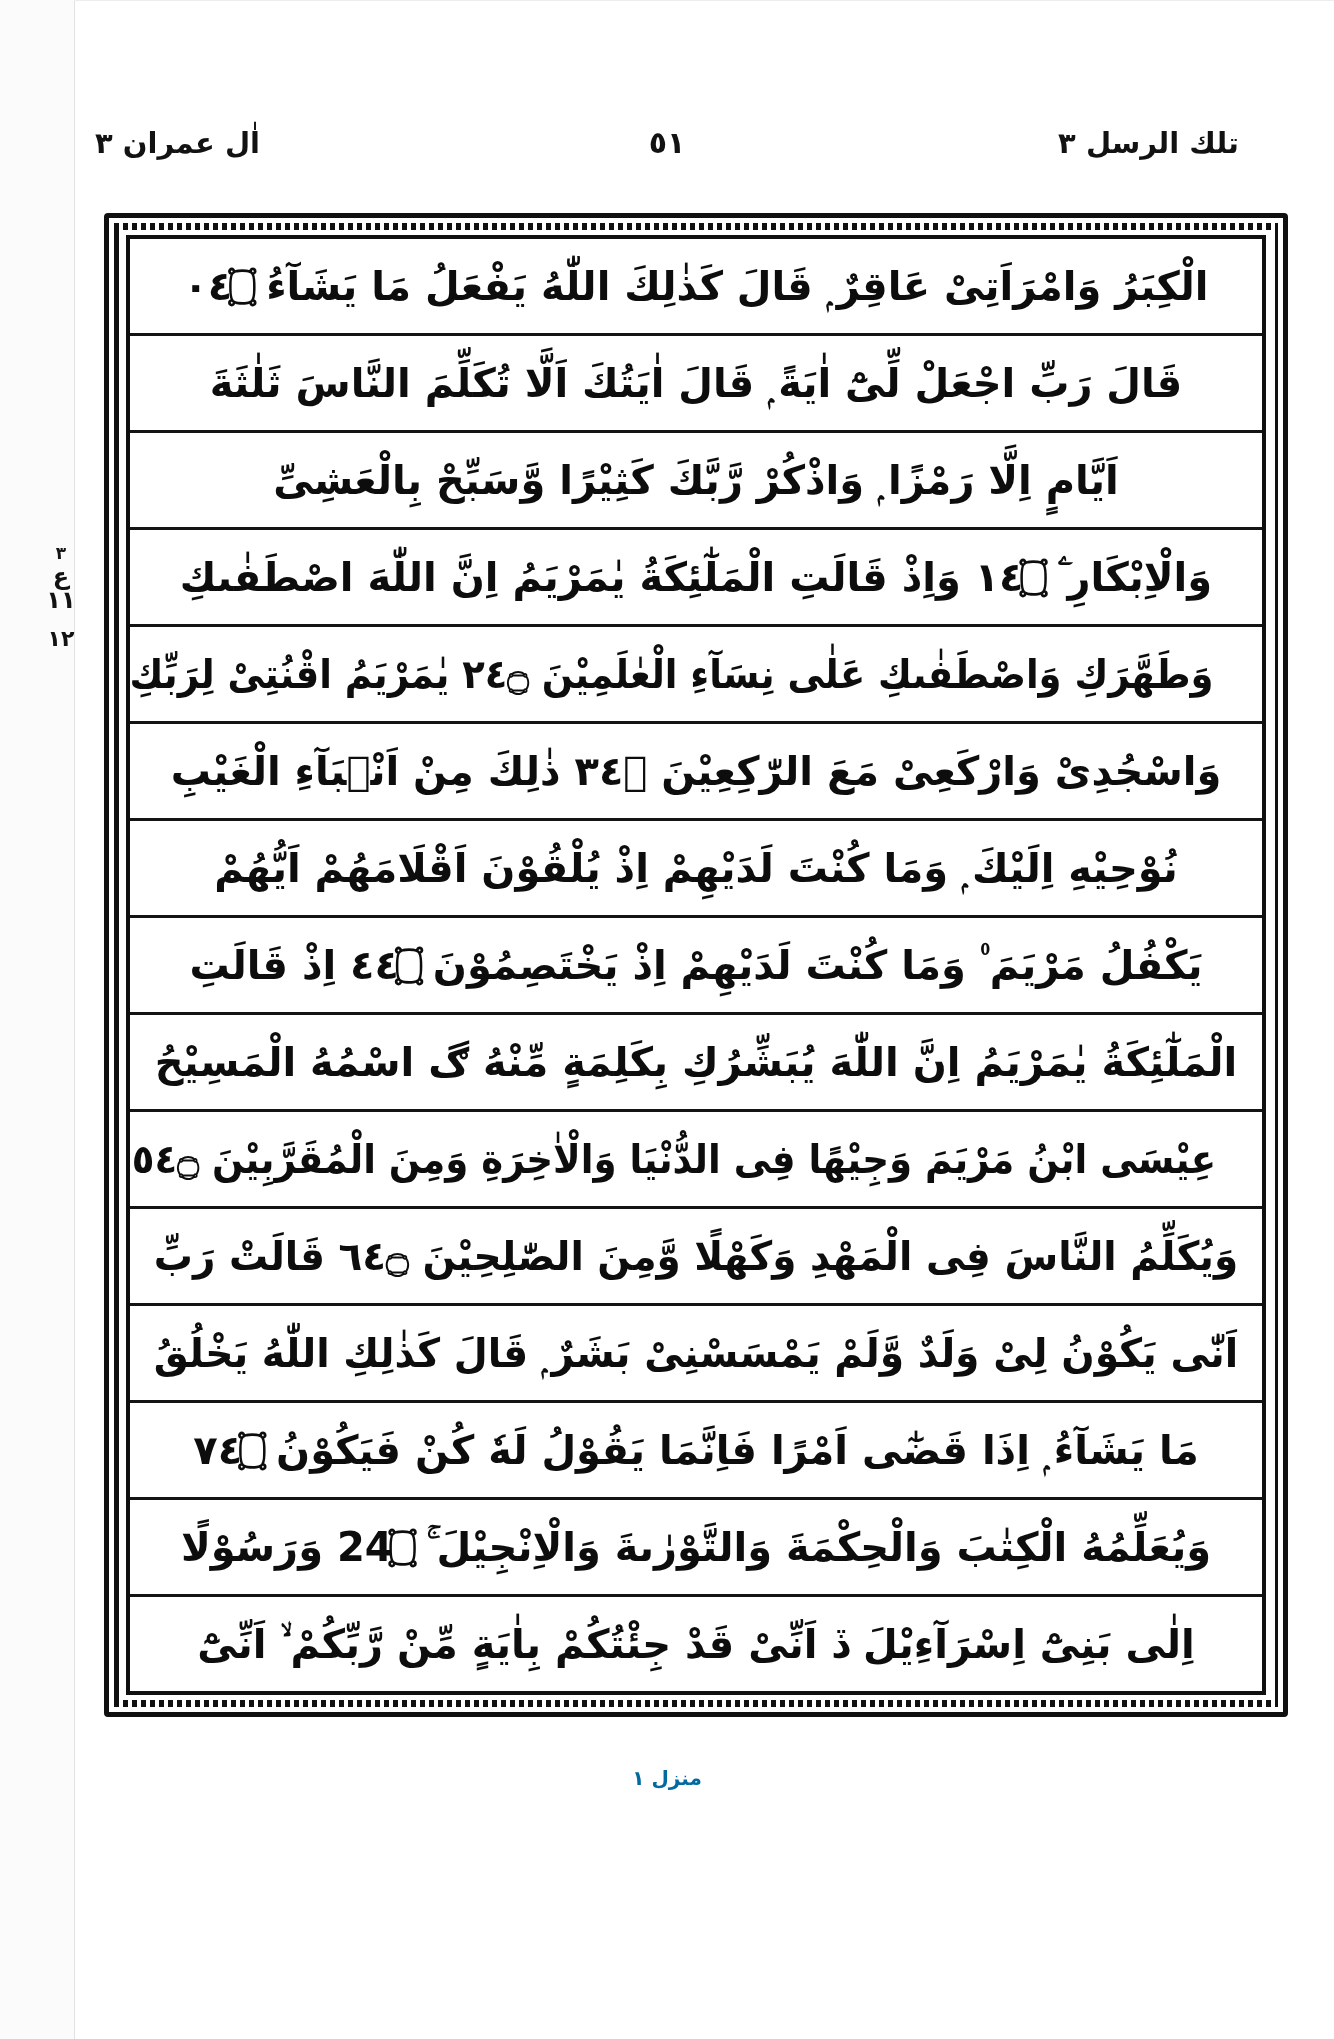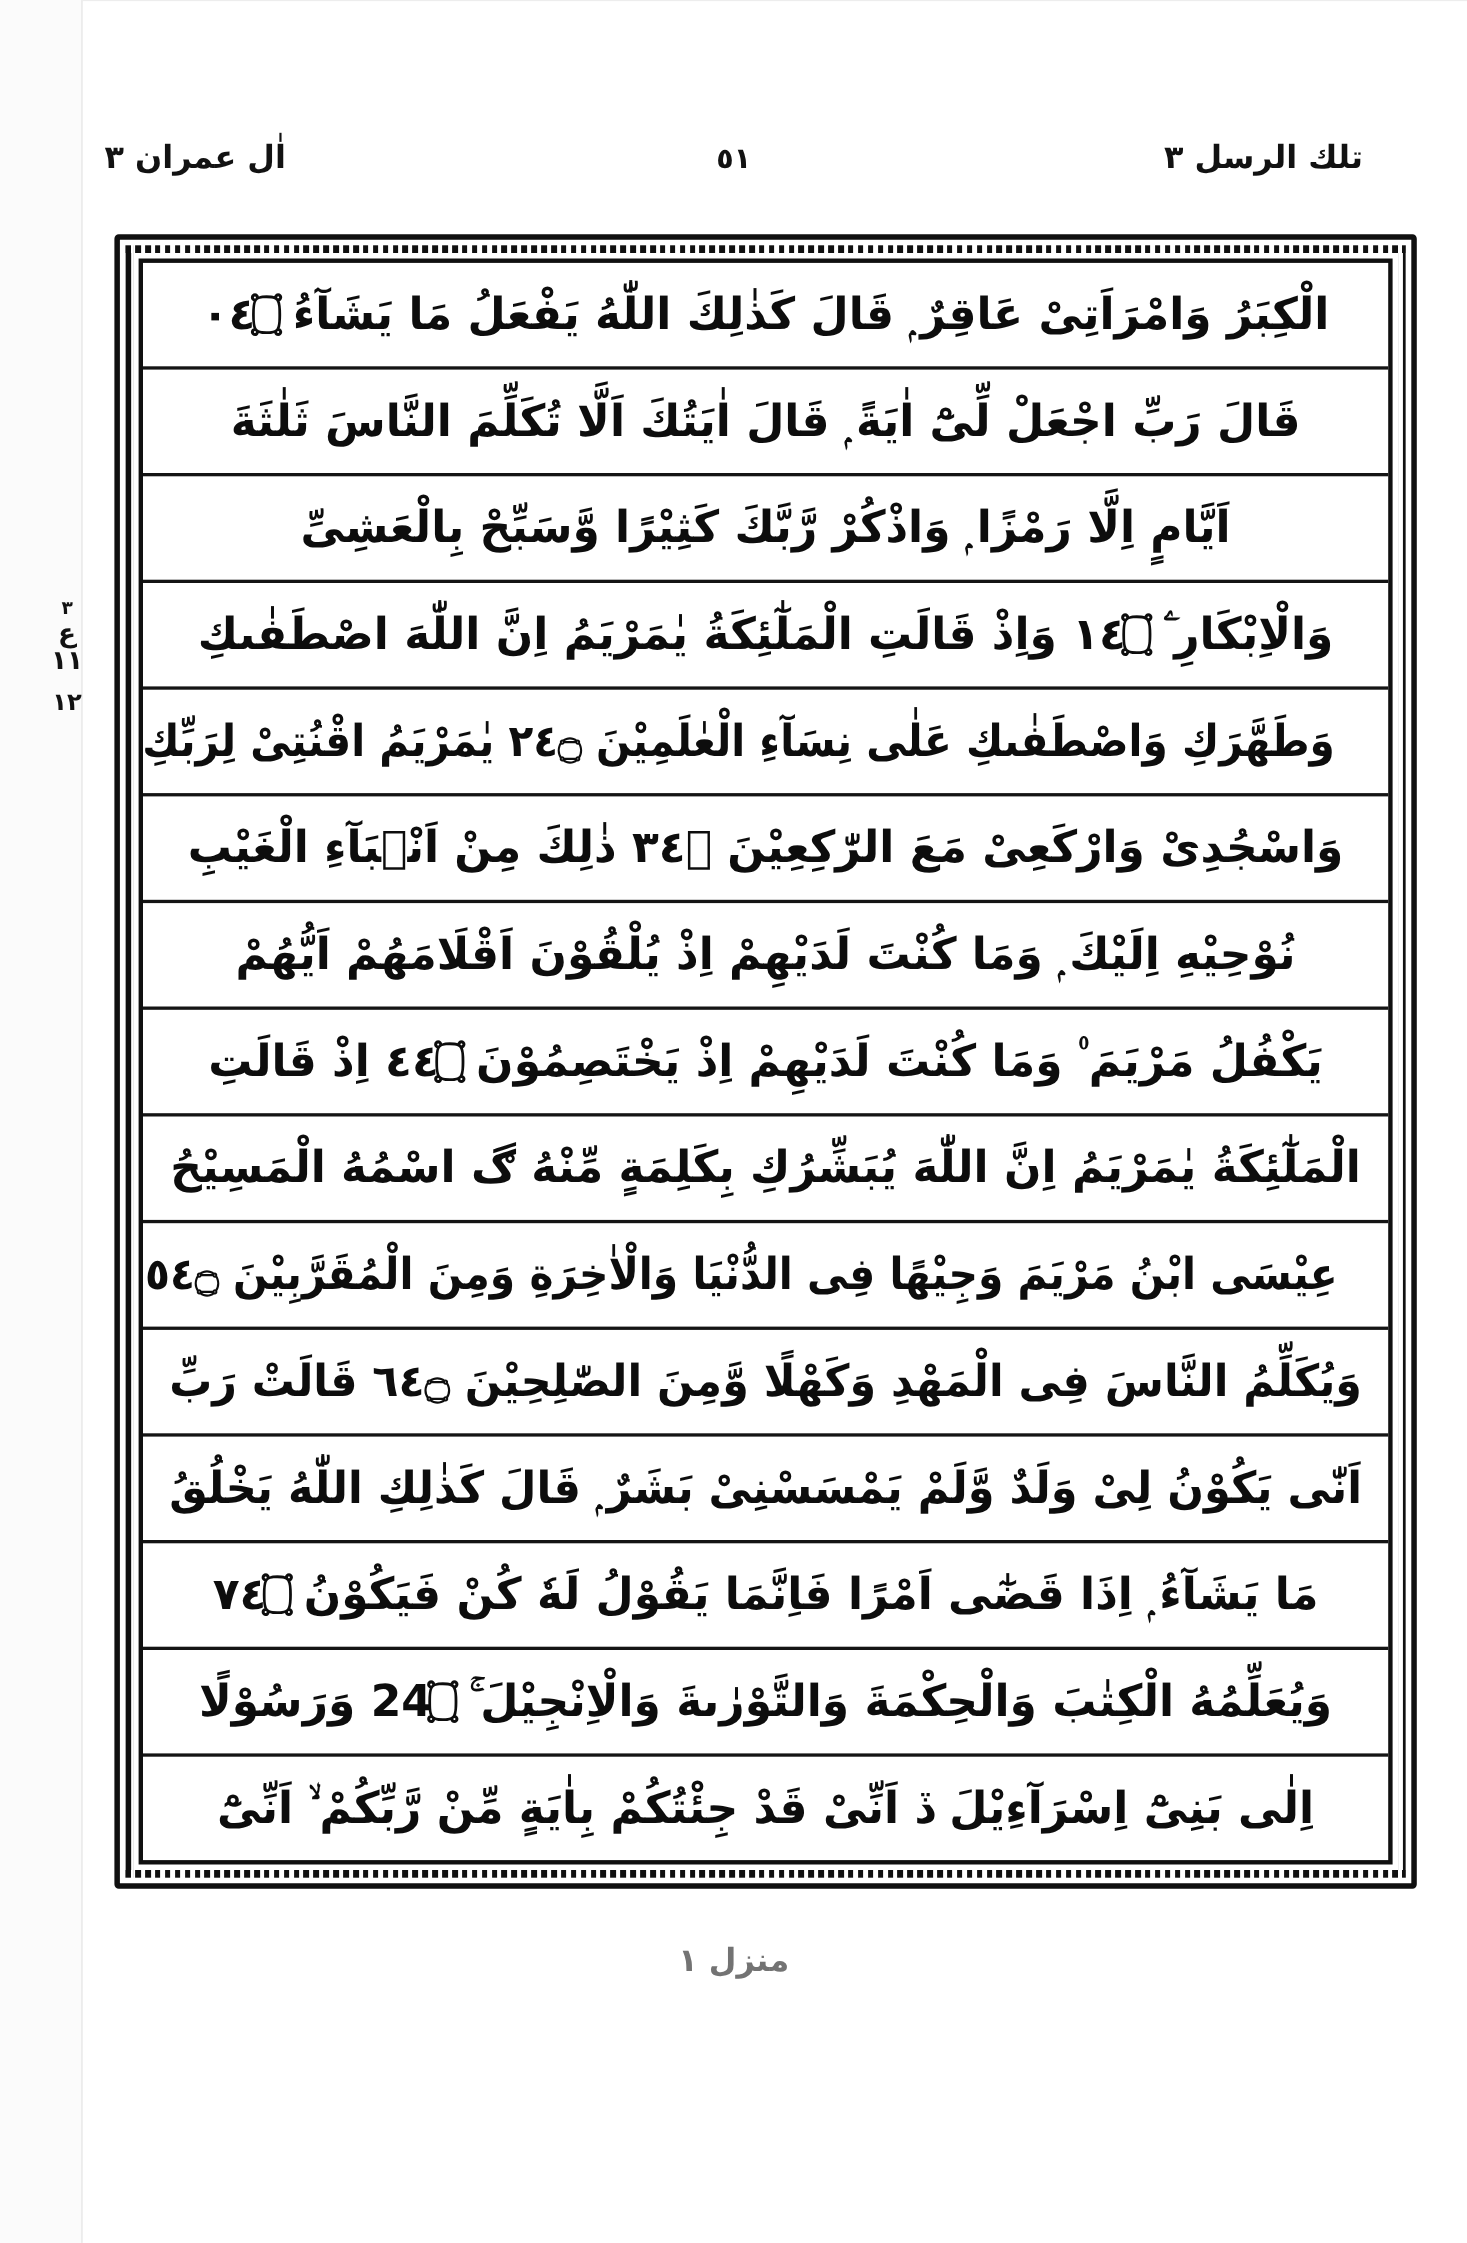--- a/index.html
+++ b/index.html
@@ -61,21 +61,21 @@
     font-weight: 700;
     color: #121212;
     white-space: nowrap;
     line-height: 1;
   }
   .header-juz   { right: 0; }
   .header-surah { left: 0; }
   .header-pageno{
     left: 50%;
     transform: translateX(-50%);
-    font-size: 26px;
+    font-size: 30px;
     letter-spacing: 1px;
   }
 
   
   .margin-marker {
     position: absolute;
     left: 38px;
     top: 545px;
     width: 46px;
     text-align: center;
@@ -170,23 +170,23 @@
   .footer {
     position: absolute;
     left: 0;
     right: 0;
     top: 1768px;
     text-align: center;
   }
   .footer-manzil {
     display: inline-block;
     font-family: "DejaVu Sans", sans-serif;
-    font-size: 29px;
-    font-weight: 700;
-    color: #737373;
+    font-size: 20px;
+    font-weight: 700;
+    color: #0369a1;
     line-height: 1;
   }
 </style>
 </head>
 <body>
 
 <div class="page">
 
   <div class="scan-edge-left"></div>
   <div class="scan-edge-top"></div>

